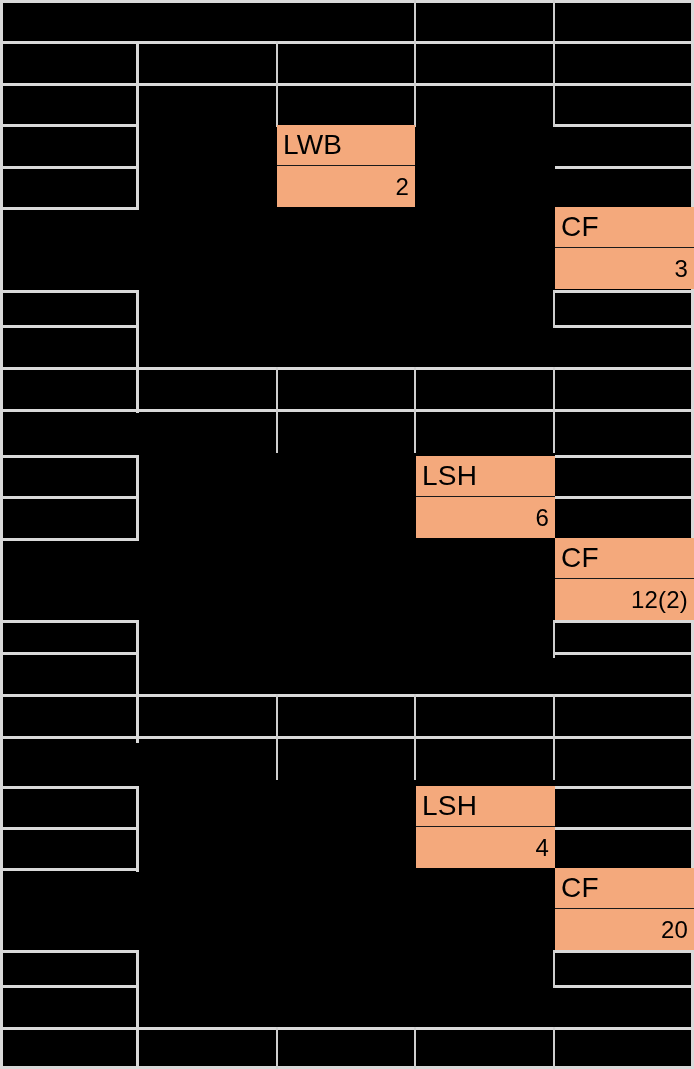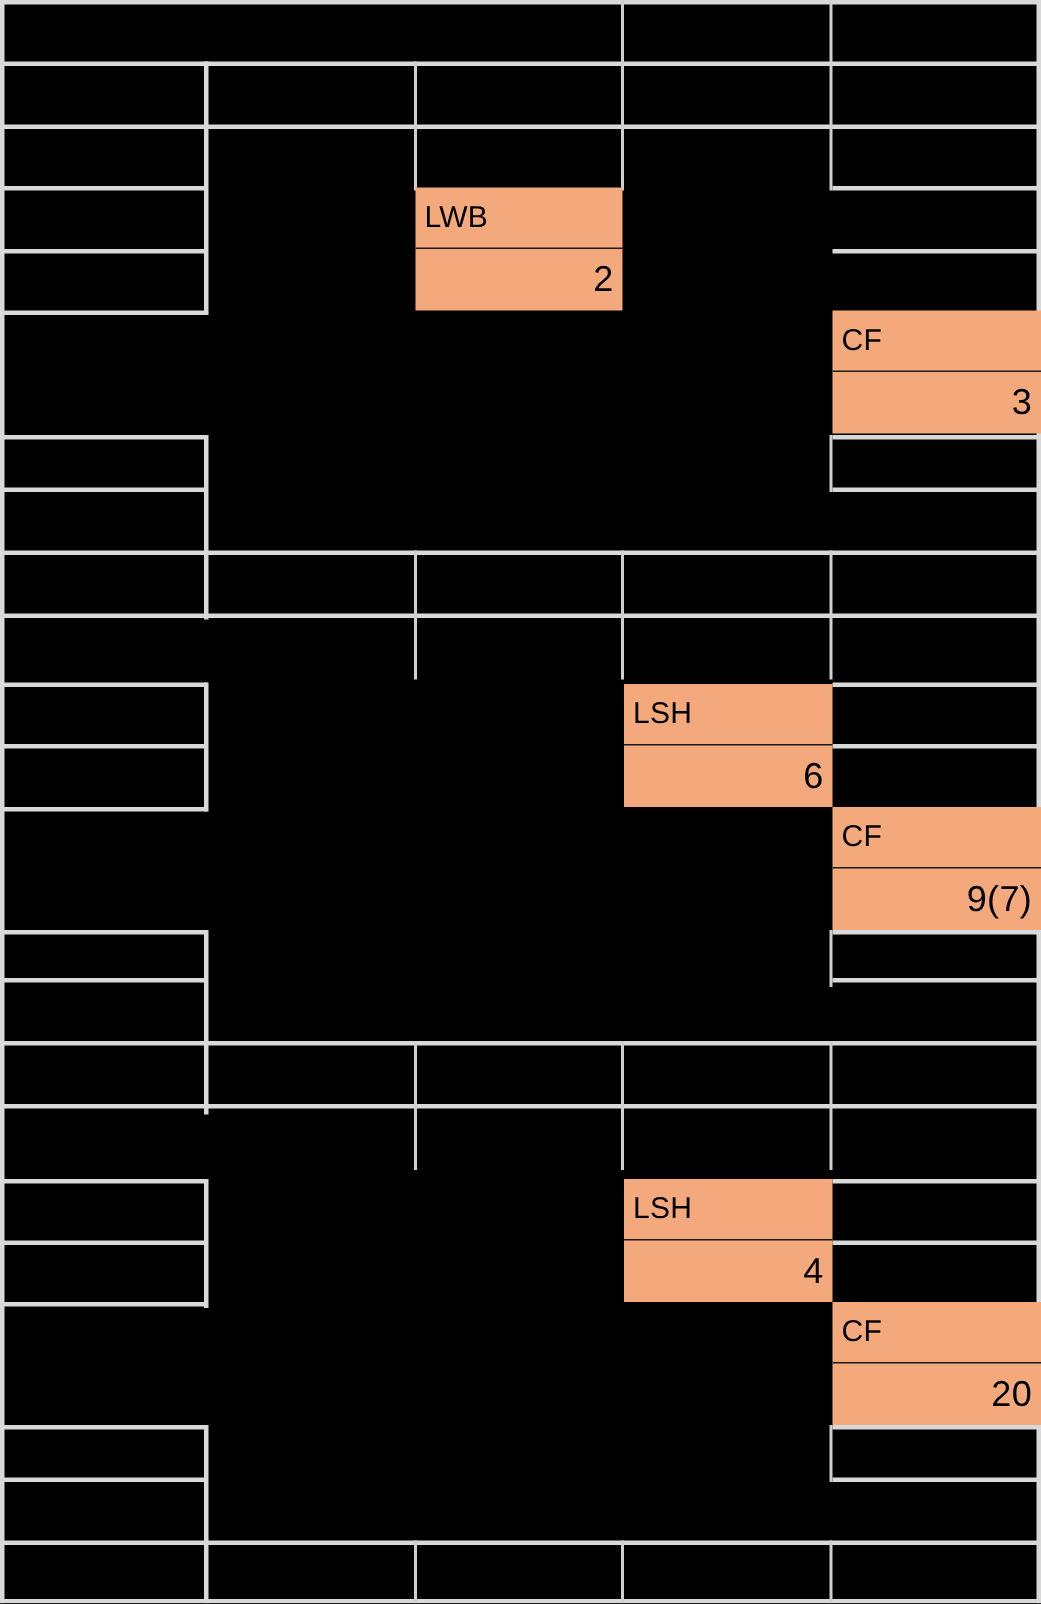--- a/index.html
+++ b/index.html
@@ -26,21 +26,21 @@
     box-sizing:border-box;
     display:flex;
     flex-direction:column;
   }
   .task .t-label{
     flex:1 1 50%;
     display:flex;
     align-items:center;
     justify-content:flex-start;
     padding:0 6px;
-    font-size:20px;
+    font-size:28px;
     color:#000;
     line-height:1;
     border-bottom:1px solid #1a1a1a;
     box-sizing:border-box;
     letter-spacing:.2px;
   }
   .task .t-value{
     flex:1 1 50%;
     display:flex;
     align-items:center;
@@ -130,21 +130,21 @@
       <div class="task" style="left: 555px; top: 207px; width: 139px; height: 82px; background: rgb(244, 169, 124);">
         <div class="t-label">CF</div>
         <div class="t-value">3</div>
       </div>
       <div class="task" style="left: 416px; top: 456px; width: 139px; height: 82px; background: rgb(244, 169, 124);">
         <div class="t-label">LSH</div>
         <div class="t-value">6</div>
       </div>
       <div class="task" style="left: 555px; top: 538px; width: 139px; height: 82px; background: rgb(244, 169, 124);">
         <div class="t-label">CF</div>
-        <div class="t-value">9(7)</div>
+        <div class="t-value">12(2)</div>
       </div>
       <div class="task" style="left: 416px; top: 786px; width: 139px; height: 82px; background: rgb(244, 169, 124);">
         <div class="t-label">LSH</div>
         <div class="t-value">4</div>
       </div>
       <div class="task" style="left: 555px; top: 868px; width: 139px; height: 82px; background: rgb(244, 169, 124);">
         <div class="t-label">CF</div>
         <div class="t-value">20</div>
       </div>
     </div>

